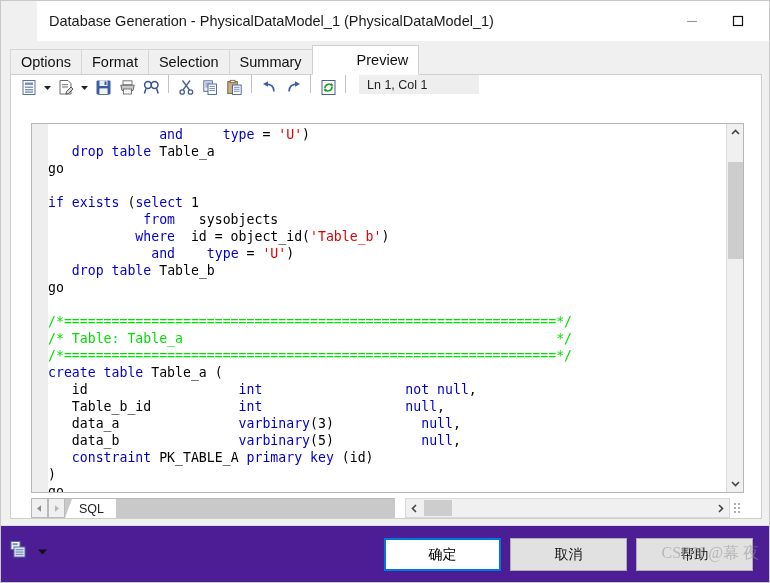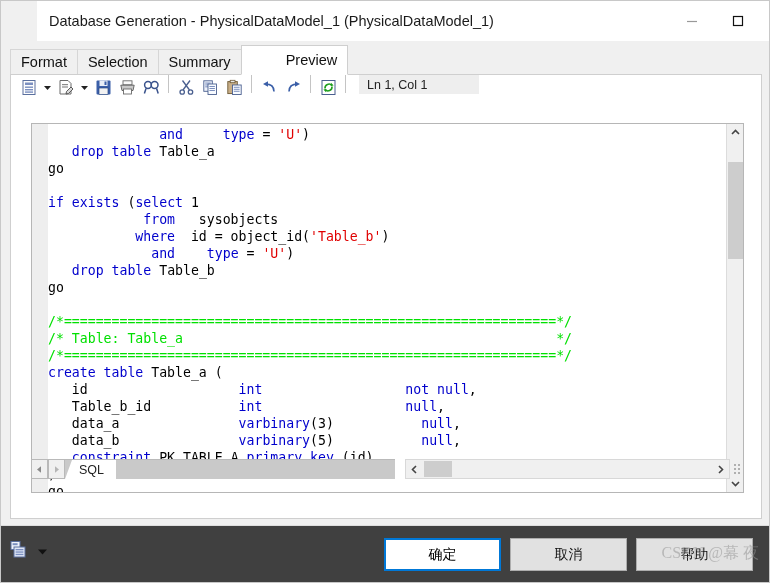--- a/index.html
+++ b/index.html
@@ -163,21 +163,21 @@
   .vs-thumb {
     position: absolute;
     left: 1px; top: 38px;
     width: 15px; height: 97px;
     background: #cdcdcd;
   }
 
   
   .sqlrow {
     position: absolute;
-    left: 20px; top: 384px;
+    left: 20px; top: 423px;
     width: 713px; height: 20px;
     display: flex; align-items: stretch;
   }
   .sr-navbtn {
     width: 17px;
     border: 1px solid #b9b9b9;
     background: #f0f0f0;
     display: flex; align-items: center; justify-content: center;
   }
   .sr-tabs {
@@ -233,21 +233,21 @@
   .grip span {
     position: absolute;
     width: 2px; height: 2px; background: #b0b0b0;
   }
 
   
   .bottombar {
     position: absolute;
     left: 0; top: 524px;
     width: 770px; height: 59px;
-    background: #404040;
+    background: #4c1d95;
     border-top: 1px solid #dedede;
   }
   .bl-icon {
     position: absolute; left: 8px; top: 14px;
     display: flex; align-items: center;
   }
   .dlg-buttons {
     position: absolute;
     right: 18px; top: 12px;
     display: flex; align-items: center;
@@ -304,20 +304,23 @@
       <div class="win-btn">
         <svg width="16" height="16" viewBox="0 0 16 16">
             <line x1="3" y1="3" x2="13" y2="13" stroke="#111" stroke-width="1.2"></line>
             <line x1="13" y1="3" x2="3" y2="13" stroke="#111" stroke-width="1.2"></line>
           </svg>
       </div>
     </div>
   </div>
 
   <div class="tabstrip">
+    <div class="tab">
+        <span>Options</span>
+      </div>
     <div class="tab">
         <span>Format</span>
       </div>
     <div class="tab">
         <span>Selection</span>
       </div>
     <div class="tab">
         <span>Summary</span>
       </div>
     <div class="tab active">

